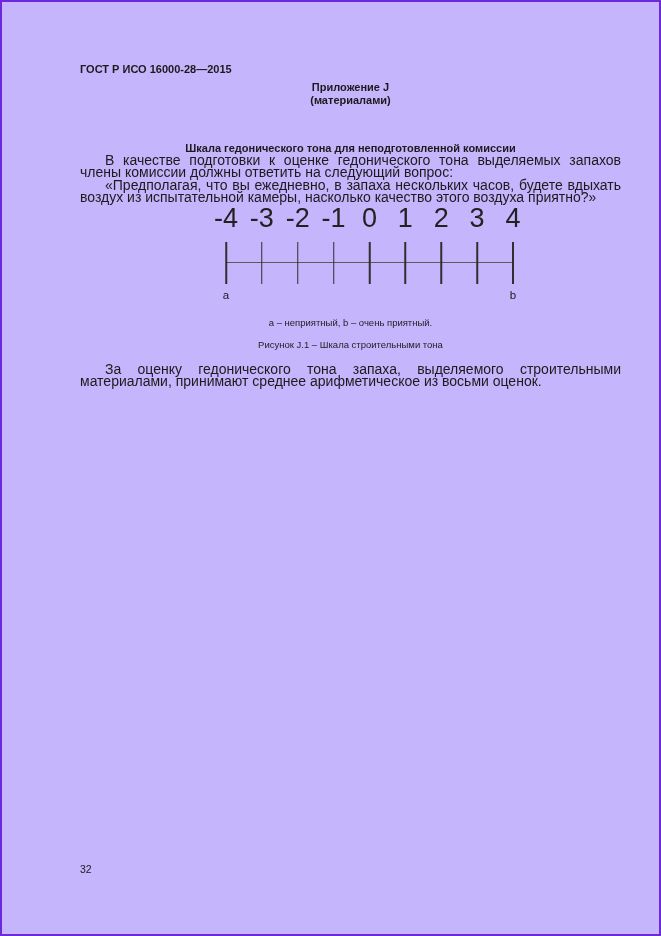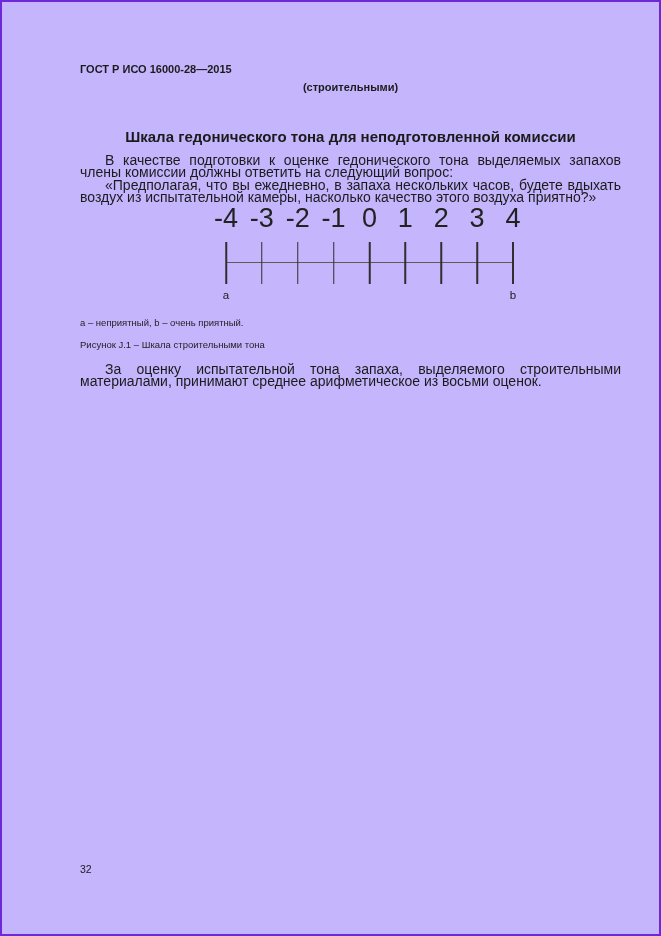--- a/index.html
+++ b/index.html
@@ -17,22 +17,22 @@
   }
   .doc-code {
     position: absolute; left: 78px; top: 61px;
     font-size: 11px; font-weight: bold; white-space: nowrap;
   }
   .annex {
     position: absolute; left: 78px; top: 79px; width: 541px;
     text-align: center; font-size: 11px; font-weight: bold; line-height: 12.5px;
   }
   .sec-title {
-    position: absolute; left: 78px; top: 126px; width: 541px;
-    text-align: center; font-size: 15px; font-weight: bold;
+    position: absolute; left: 78px; top: 140px; width: 541px;
+    text-align: center; font-size: 11px; font-weight: bold;
   }
   .bodyblock {
     position: absolute; left: 78px; width: 541px;
     font-size: 14px; line-height: 12.45px; text-align: justify;
   }
   .bodyblock p { margin: 0; text-indent: 25px; }
   #block1 { top: 152px; }
   #block2 { top: 361px; }
 
   
@@ -52,37 +52,38 @@
   .scale .hline {
     position: absolute; left: 0; right: 0; top: 57px; height: 1px;
     background: #5a5a5a;
   }
   .scale .pt {
     position: absolute; top: 84px; transform: translateX(-50%);
     font-size: 11.5px; color: #1b1b1b;
   }
   .centered-caption {
     position: absolute; left: 78px; width: 541px;
-    text-align: left; font-size: 9.5px; color: #1e1e1e;
+    text-align: center; font-size: 9.5px; color: #1e1e1e;
   }
   #legend { top: 315px; }
   #figcap { top: 337px; }
   .page-num {
     position: absolute; left: 78px; top: 853px; font-size: 10.5px; margin-top: 8px;
   }
 </style>
 </head>
 <body>
 
 <div class="page">
 
   <div class="doc-code">ГОСТ Р ИСО 16000-28—2015</div>
 
   <div class="annex">
-    <div>(строительными)</div>
+    <div>Приложение J</div>
+    <div>(материалами)</div>
   </div>
 
   <div class="sec-title">Шкала гедонического тона для неподготовленной комиссии</div>
 
   <div class="bodyblock" id="block1">
     <p>В качестве подготовки к оценке гедонического тона выделяемых запахов члены комиссии должны ответить на следующий вопрос:</p>
     <p>«Предполагая, что вы ежедневно, в запаха нескольких часов, будете вдыхать воздух из испытательной камеры, насколько качество этого воздуха приятно?»</p>
   </div>
 
   <div class="scale">
@@ -109,18 +110,18 @@
     <div class="tick endcap" style="left:100%"></div>
 
     <span class="pt" style="left:0%">a</span>
     <span class="pt" style="left:100%">b</span>
   </div>
 
   <div class="centered-caption" id="legend">a – неприятный, b – очень приятный.</div>
   <div class="centered-caption" id="figcap">Рисунок J.1 – Шкала строительными тона</div>
 
   <div class="bodyblock" id="block2">
-    <p>За оценку испытательной тона запаха, выделяемого строительными материалами, принимают среднее арифметическое из восьми оценок.</p>
+    <p>За оценку гедонического тона запаха, выделяемого строительными материалами, принимают среднее арифметическое из восьми оценок.</p>
   </div>
 
   <div class="page-num">32</div>
 
 </div>
 
 </body></html>

